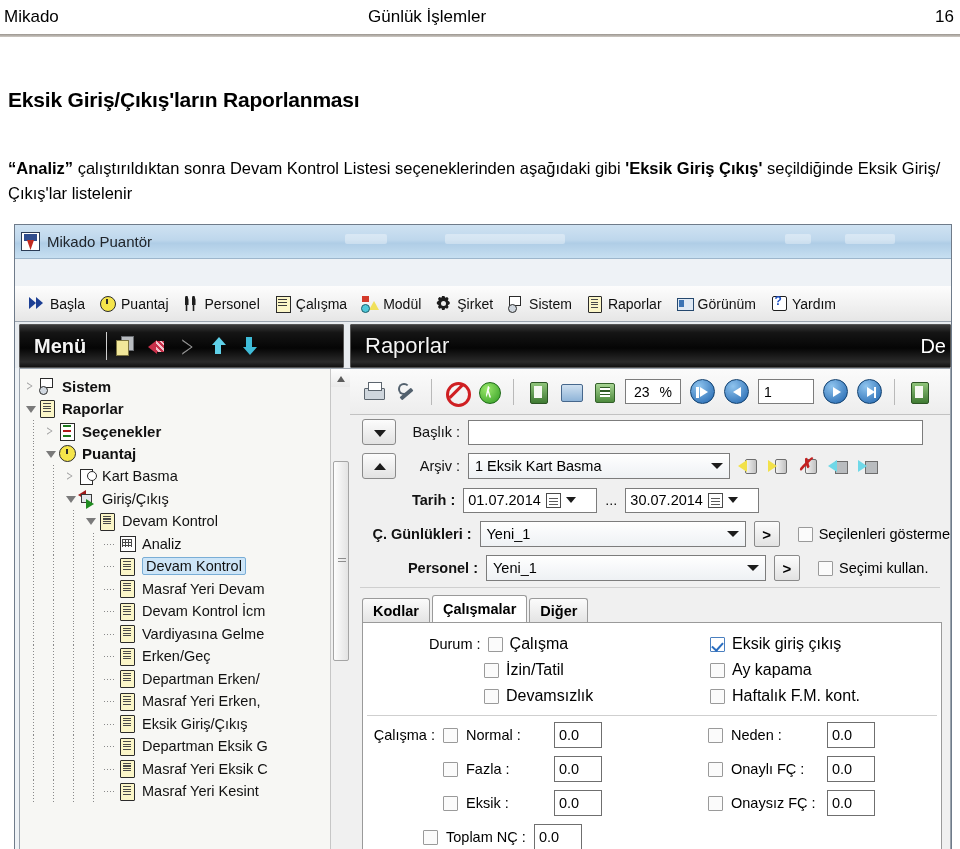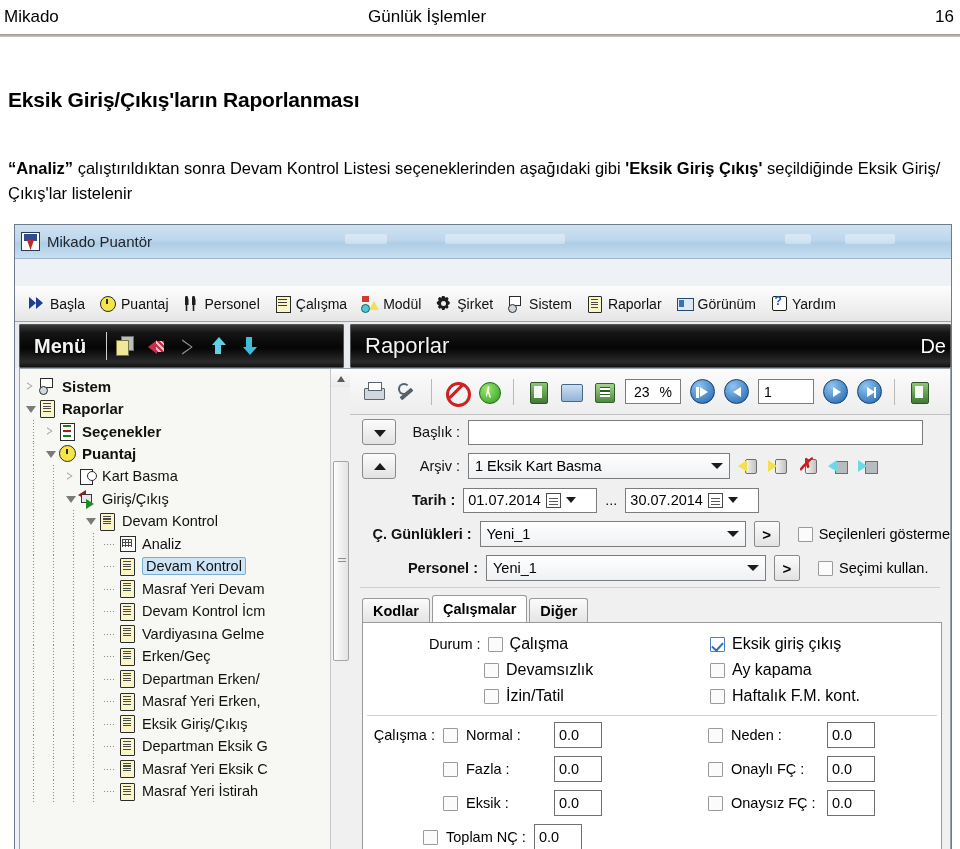--- a/index.html
+++ b/index.html
@@ -709,21 +709,21 @@
             <span class="ti ti-book"></span>
             <span class="tlabel">Masraf Yeri Eksik C</span>
           </div>
           <div class="trow">
             <span class="tw dotted"></span>
             <span class="tw dotted"></span>
             <span class="tw dotted"></span>
             <span class="tw dotted"></span>
             <span class="exp leaf"></span>
             <span class="ti ti-book"></span>
-            <span class="tlabel">Masraf Yeri İstirah</span>
+            <span class="tlabel">Masraf Yeri Kesint</span>
           </div>
         </div>
       <div class="tscroll">
         <div class="arw up"></div>
         <div class="thumb"></div>
       </div>
     </div>
 
     <div class="right-pane">
 
@@ -851,25 +851,25 @@
 
         <div class="grid2">
           <div class="col-l">
             <div class="chkrow">
               <span class="durumlbl">Durum :</span>
               <span class="cbx"></span>
               <span>Çalışma</span>
             </div>
             <div class="chkrow" style="padding-left:55px">
               <span class="cbx"></span>
+              <span>İzin/Tatil</span>
+            </div>
+            <div class="chkrow" style="padding-left:55px">
+              <span class="cbx"></span>
               <span>Devamsızlık</span>
-            </div>
-            <div class="chkrow" style="padding-left:55px">
-              <span class="cbx"></span>
-              <span>İzin/Tatil</span>
             </div>
           </div>
           <div class="col-r">
             <div class="chkrow">
               <span class="cbx checked"></span>
               <span>Eksik giriş çıkış</span>
             </div>
             <div class="chkrow">
               <span class="cbx"></span>
               <span>Ay kapama</span>

